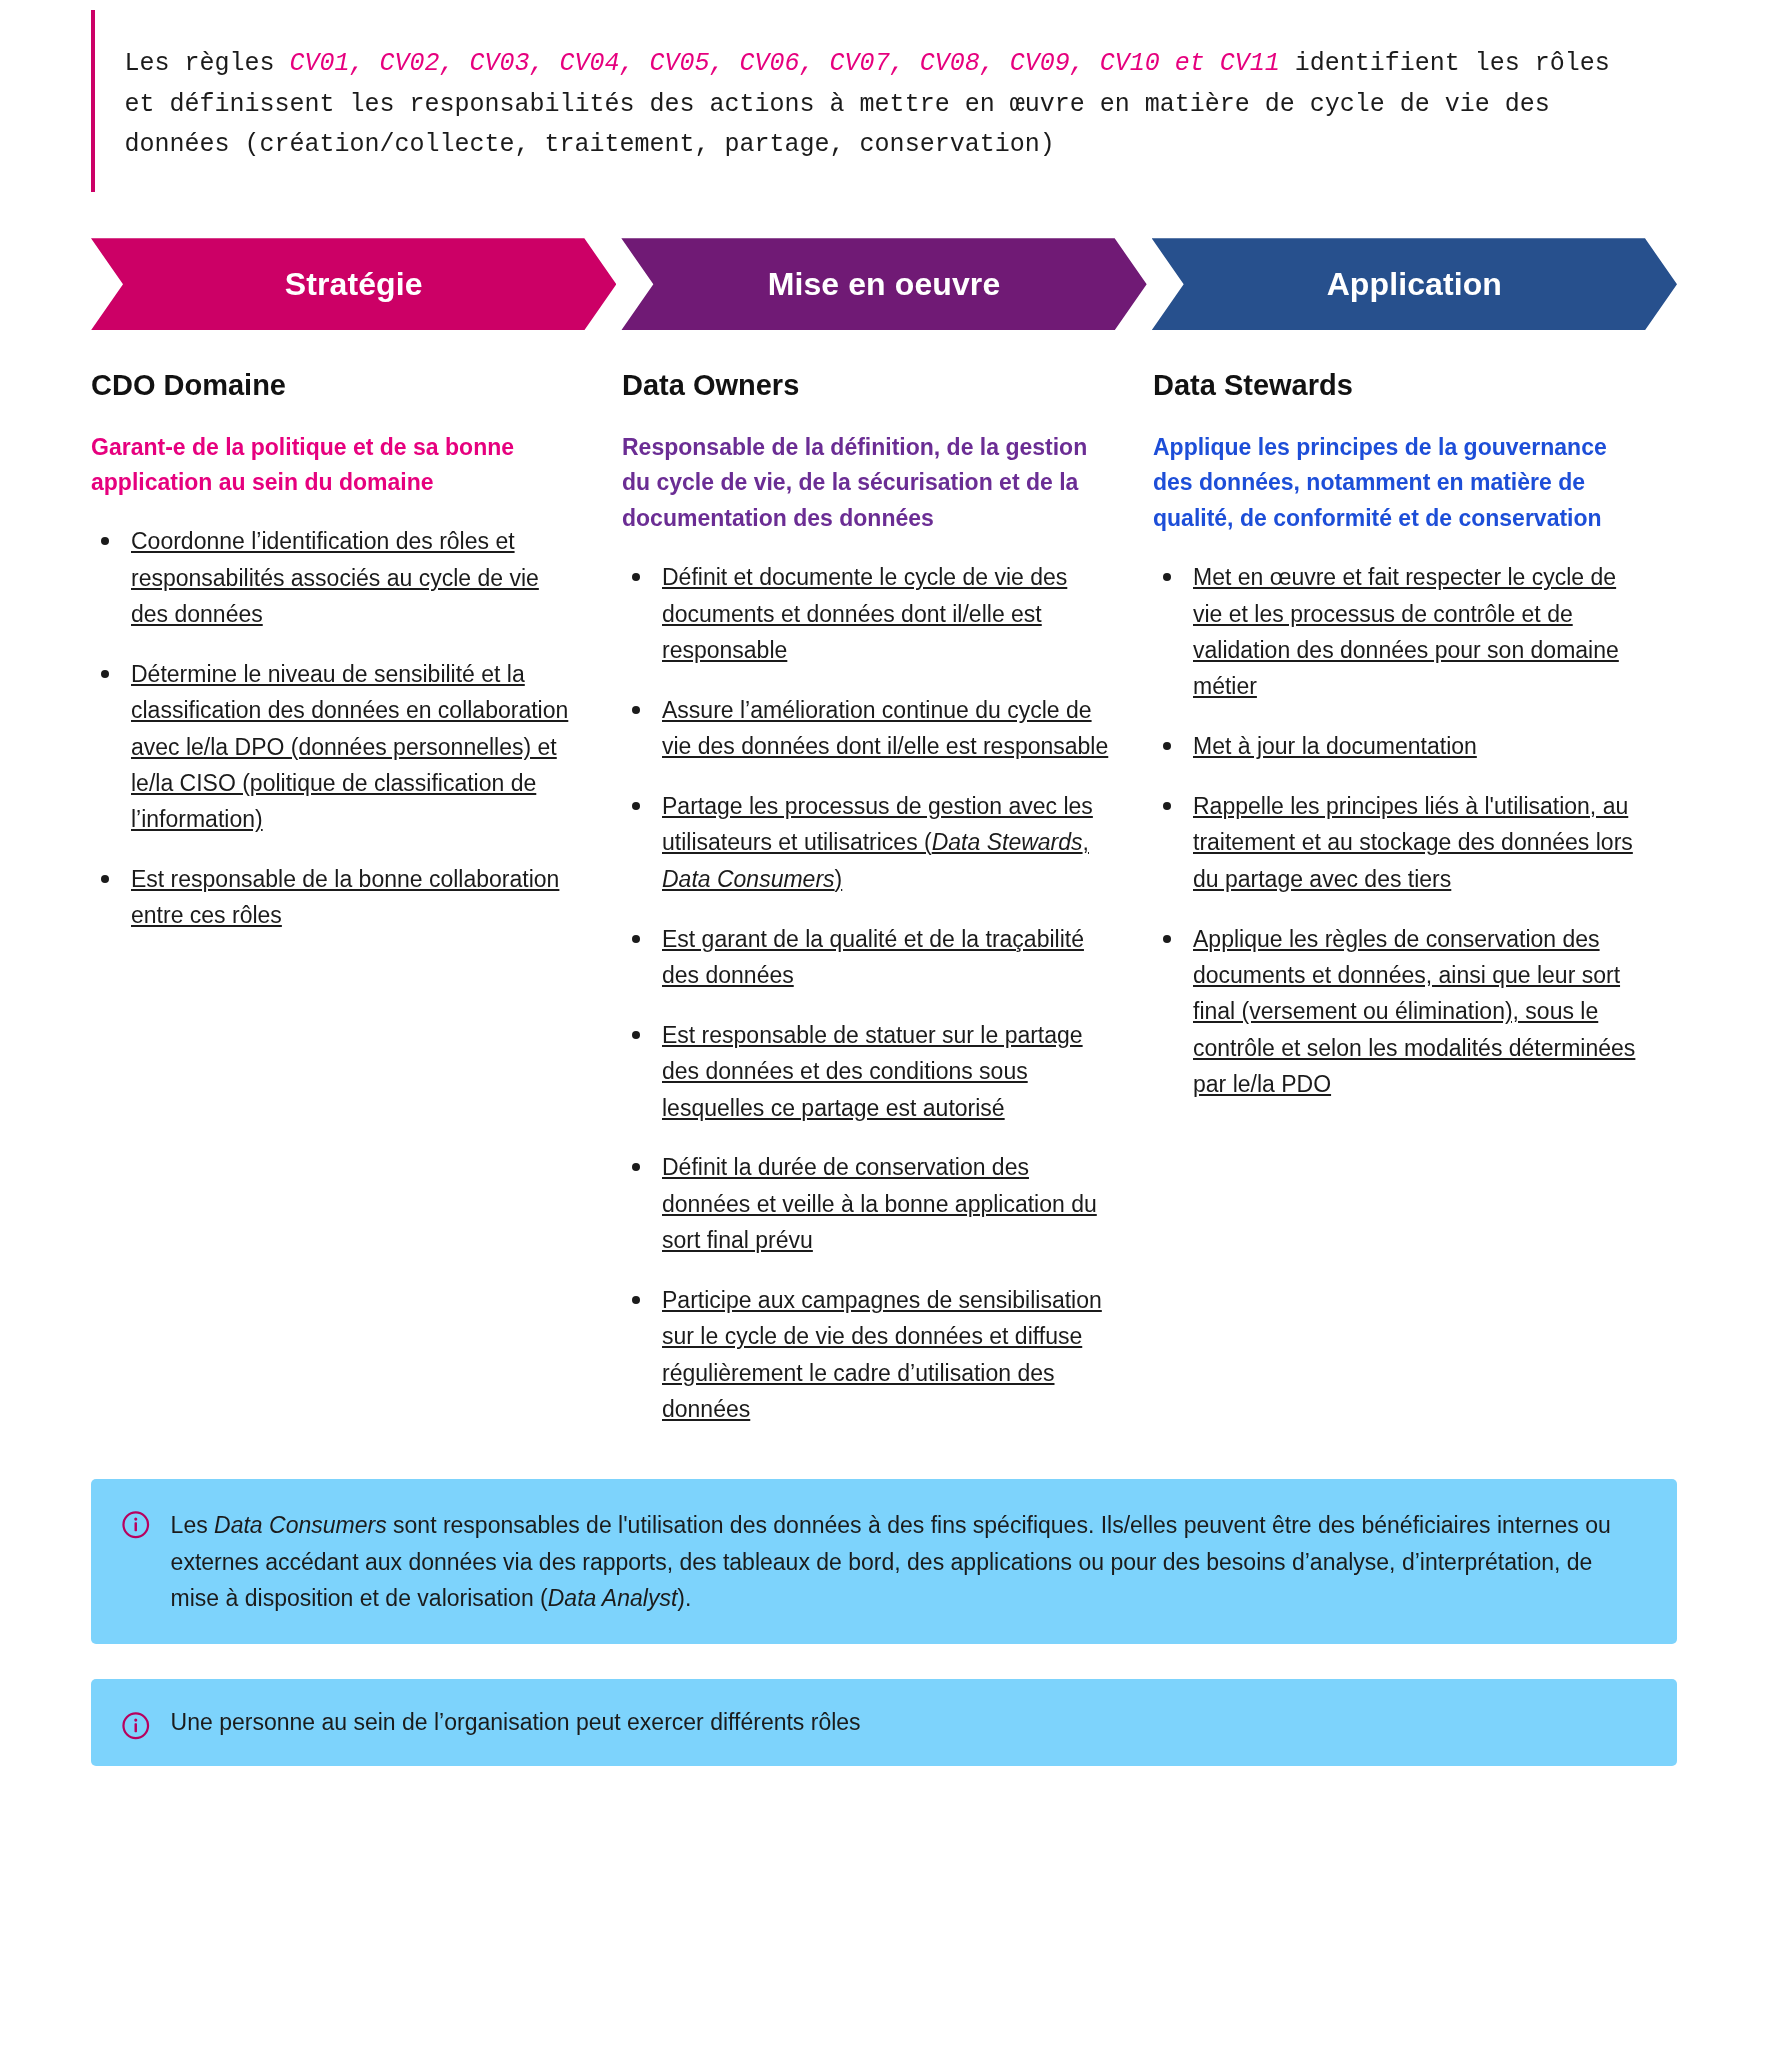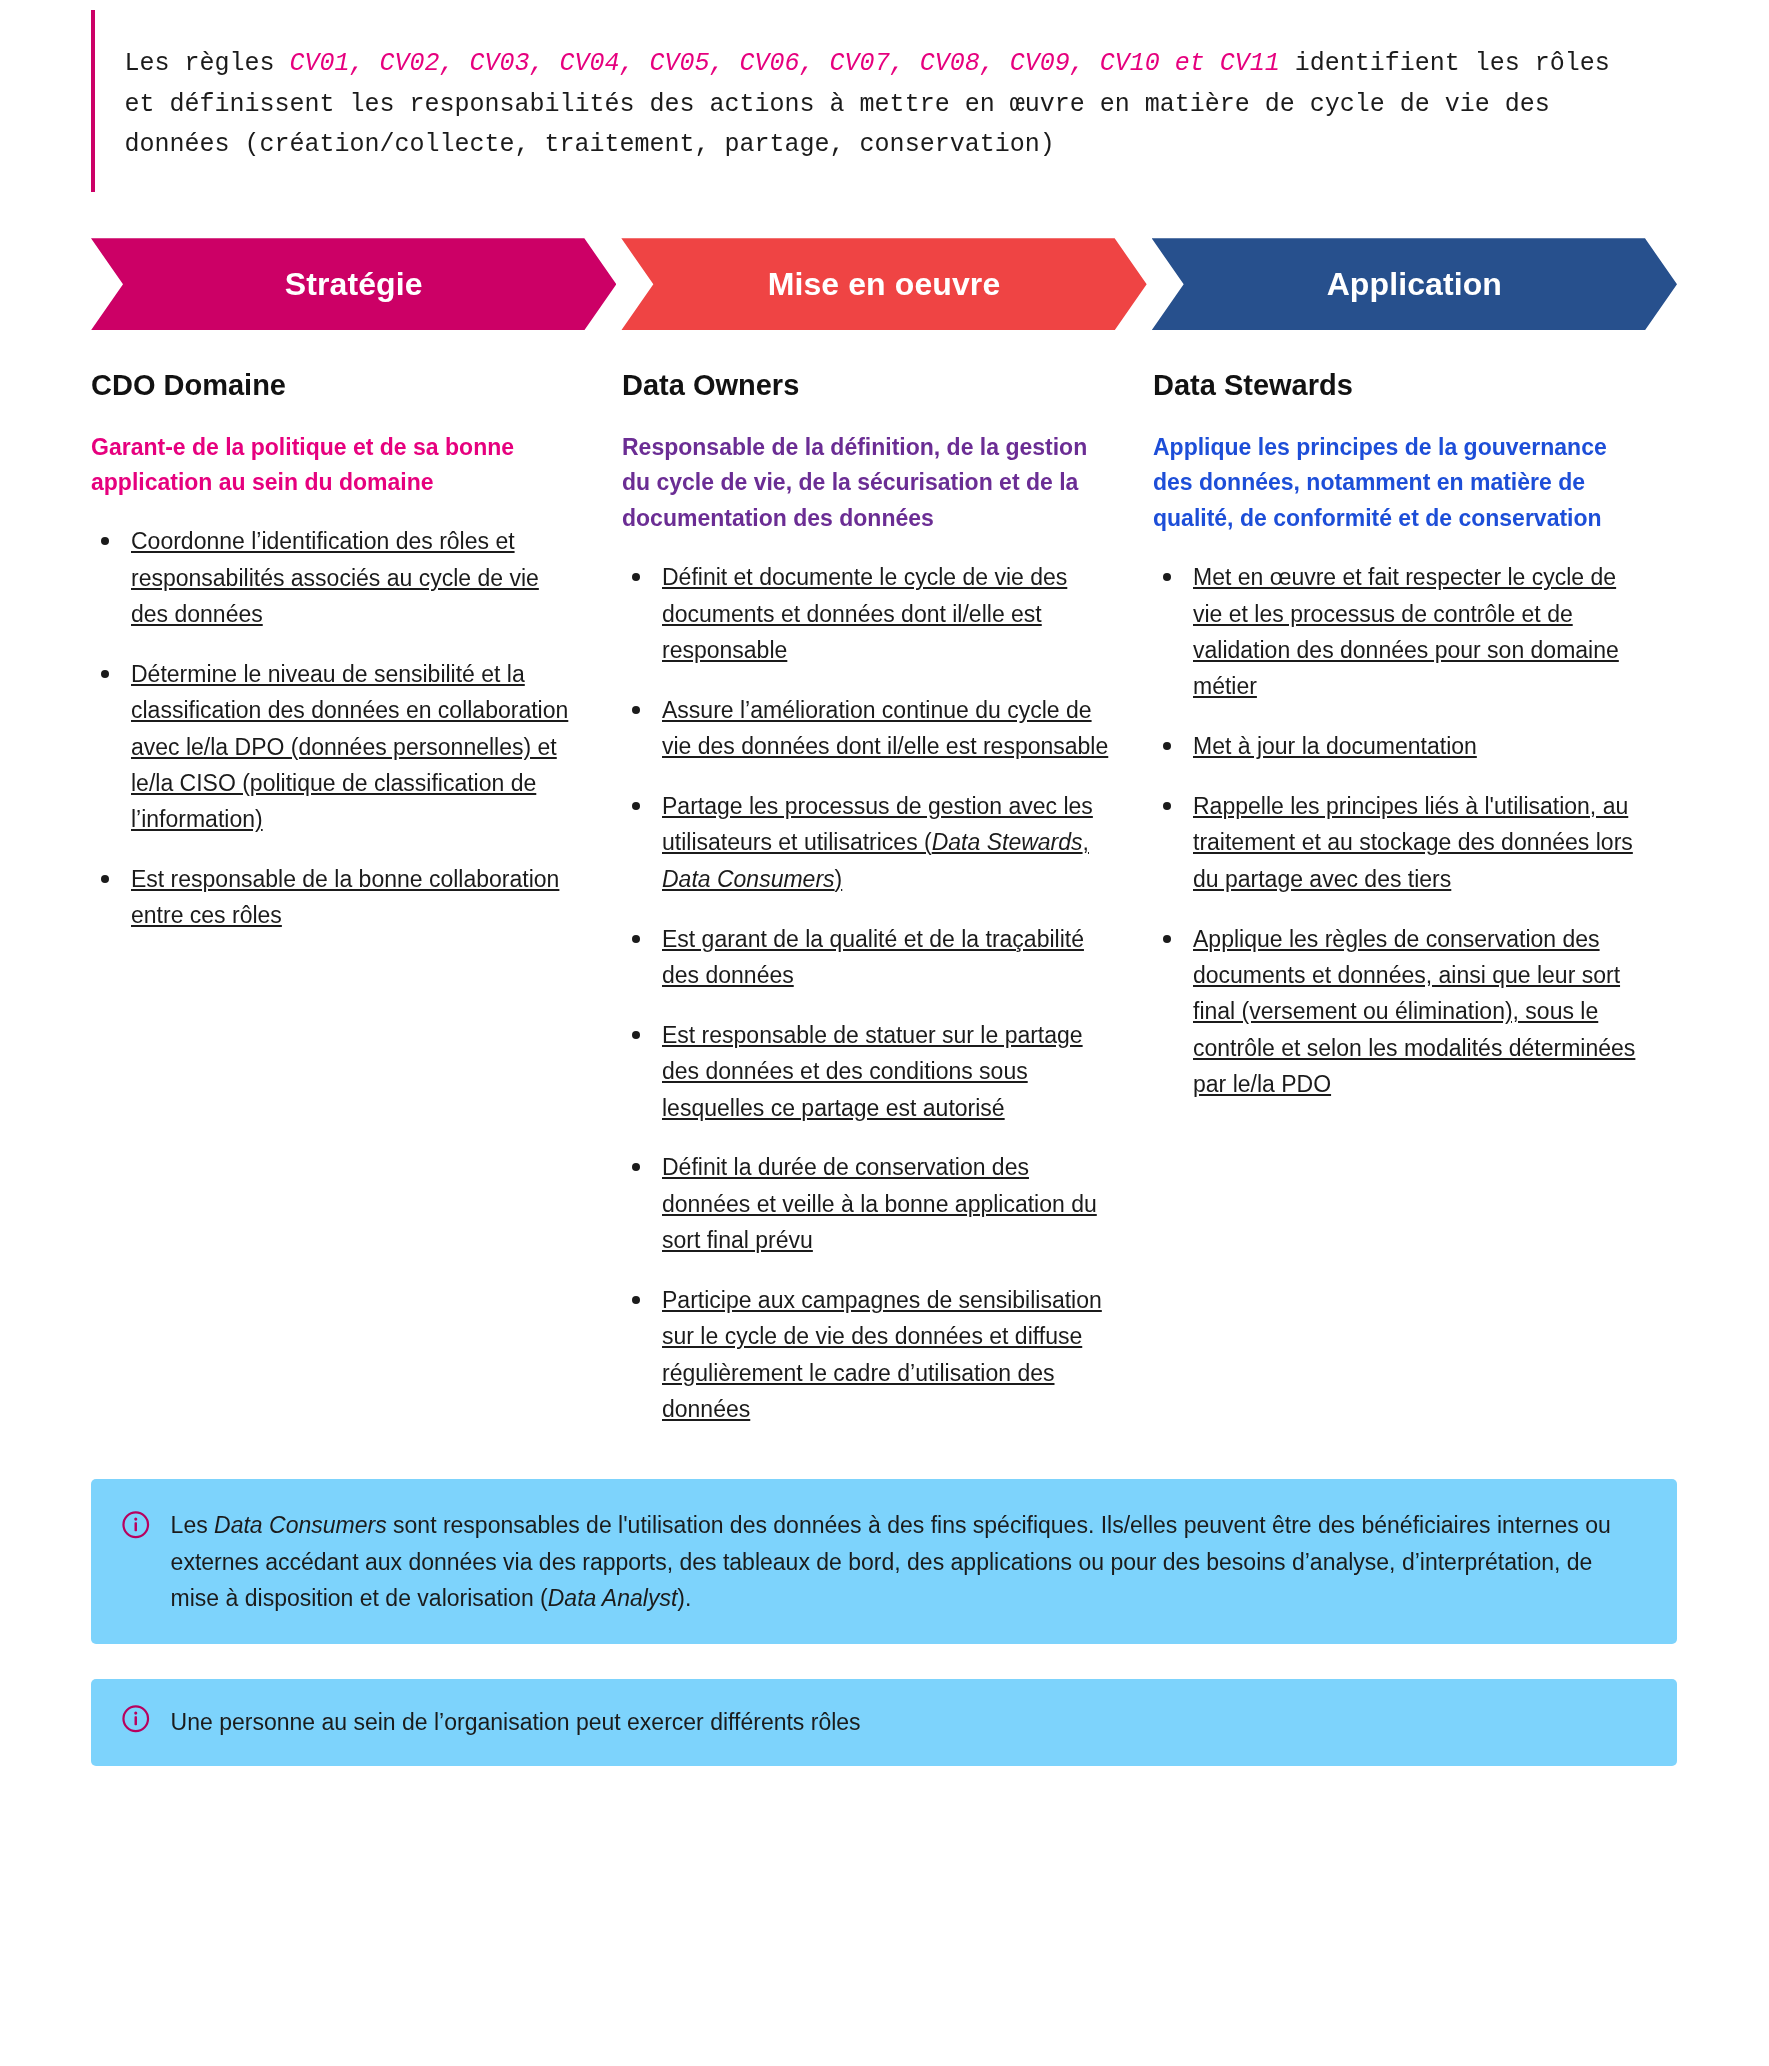--- a/index.html
+++ b/index.html
@@ -137,21 +137,21 @@
   }
   .note {
     background: #7dd3fc;
     border-radius: 5px;
     display: flex;
     align-items: flex-start;
     padding: 28px 32px 28px 29.5px;
     box-sizing: border-box;
     margin-bottom: 35px;
   }
-  .note.short { padding-top: 25px; padding-bottom: 25px; align-items: flex-start; }
+  .note.short { padding-top: 25px; padding-bottom: 25px; align-items: flex-end; }
   .note:last-child { margin-bottom: 0; }
   .note .ic {
     flex: 0 0 auto;
     width: 29.5px;
     height: 29.5px;
     margin-right: 20.6px;
     margin-top: 2.9px;
   }
   .note.short .ic { margin-top: 0; }
   .note .ic svg { display:block; }
@@ -168,21 +168,21 @@
 <div class="page">
 
   <div class="intro">
     <p><span>Les règles </span><span class="rules">CV01, CV02, CV03, CV04, CV05, CV06, CV07, CV08, CV09, CV10 et CV11</span><span> identifient les rôles et définissent les responsabilités des actions à mettre en œuvre en matière de cycle de vie des données (création/collecte, traitement, partage, conservation)</span></p>
   </div>
 
   <div class="chevrons">
     <div class="chev first" style="background: rgb(204, 0, 102);">
       <span class="chev-label">Stratégie</span>
     </div>
-    <div class="chev mid" style="background: #ef4444;">
+    <div class="chev mid" style="background: #701a75;">
       <span class="chev-label">Mise en oeuvre</span>
     </div>
     <div class="chev last" style="background: rgb(39, 80, 141);">
       <span class="chev-label">Application</span>
     </div>
   </div>
 
   <div class="columns">
 
     <div class="col c1">

